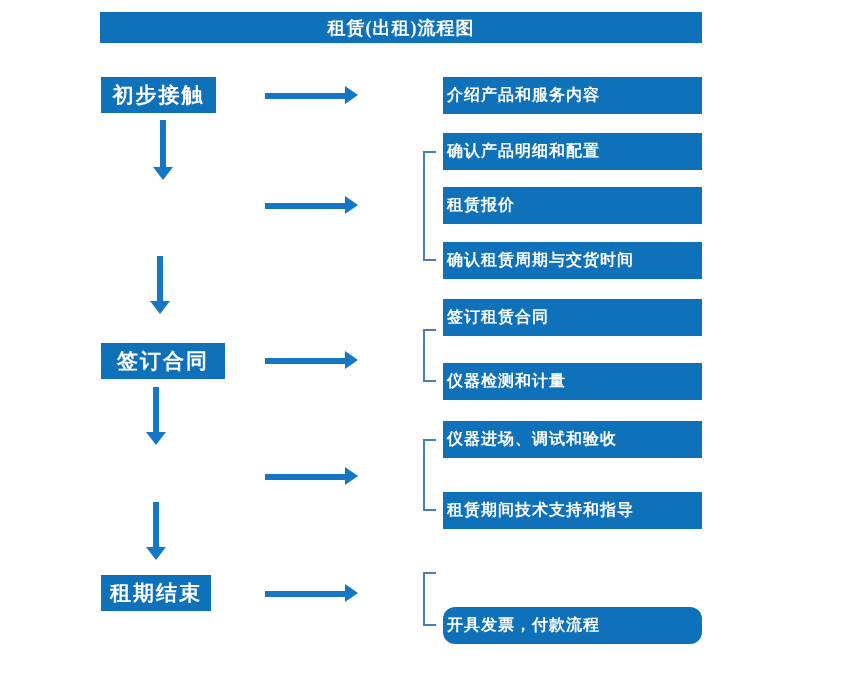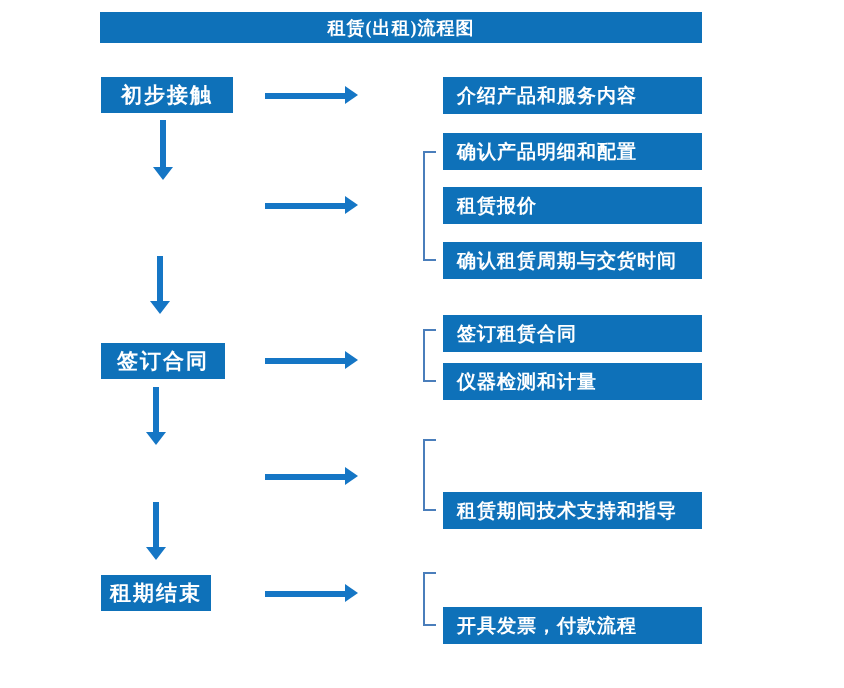--- a/index.html
+++ b/index.html
@@ -41,24 +41,24 @@
     letter-spacing: 2px;
     display: flex; align-items: center; justify-content: center;
   }
   .detail-box {
     position: absolute;
     left: 443px;
     width: 259px; height: 37px;
     background: var(--box-blue);
     color: var(--text-white);
     font-weight: bold;
-    font-size: 19px;
+    font-size: 16px;
     letter-spacing: 1px;
     display: flex; align-items: center;
-    padding-left: 14px;
+    padding-left: 4px;
   }
   
   .h-arrow { position: absolute; left: 265px; width: 93px; height: 19px; }
   .h-arrow .h-shaft {
     position: absolute; left: 0; top: 7px;
     width: 81px; height: 6px;
     background: var(--arrow-blue);
   }
   .h-arrow .h-head {
     position: absolute; right: 0; top: 0;
@@ -90,21 +90,21 @@
     border-right: none;
   }
 </style>
 </head>
 <body>
 
 <div class="canvas">
 
   <div class="title-bar">租赁(出租)流程图</div>
 
-  <div class="step-box" style="top:77px; width:132px;">初步接触</div>
+  <div class="step-box" style="top:77px; width:115px;">初步接触</div>
   <div class="step-box" style="top:343px; width:124px;">签订合同</div>
   <div class="step-box" style="top:575px; width:110px;">租期结束</div>
 
   <div class="v-arrow" style="left:153px; top:120px; height:60px;">
     <div class="v-shaft"></div>
     <div class="v-head"></div>
   </div>
   <div class="v-arrow" style="left:150px; top:256px; height:58px;">
     <div class="v-shaft"></div>
     <div class="v-head"></div>
@@ -141,18 +141,19 @@
 
   <div class="bracket" style="top:151px; height:110px;"></div>
   <div class="bracket" style="top:329px; height:53px;"></div>
   <div class="bracket" style="top:439px; height:72px;"></div>
   <div class="bracket" style="top:572px; height:54px;"></div>
 
   <div class="detail-box" style="top:77px;">介绍产品和服务内容</div>
   <div class="detail-box" style="top:133px;">确认产品明细和配置</div>
   <div class="detail-box" style="top:187px;">租赁报价</div>
   <div class="detail-box" style="top:242px;">确认租赁周期与交货时间</div>
-  <div class="detail-box" style="top:315px;">签订租赁合同</div>
+  <div class="detail-box" style="top:299px;">签订租赁合同</div>
   <div class="detail-box" style="top:363px;">仪器检测和计量</div>
+  <div class="detail-box" style="top:421px;">仪器进场、调试和验收</div>
   <div class="detail-box" style="top:492px;">租赁期间技术支持和指导</div>
-  <div class="detail-box" style="top:607px;">开具发票，付款流程</div>
+  <div class="detail-box" style="top:607px;border-radius:12px;">开具发票，付款流程</div>
 
 </div>
 
 </body></html>

